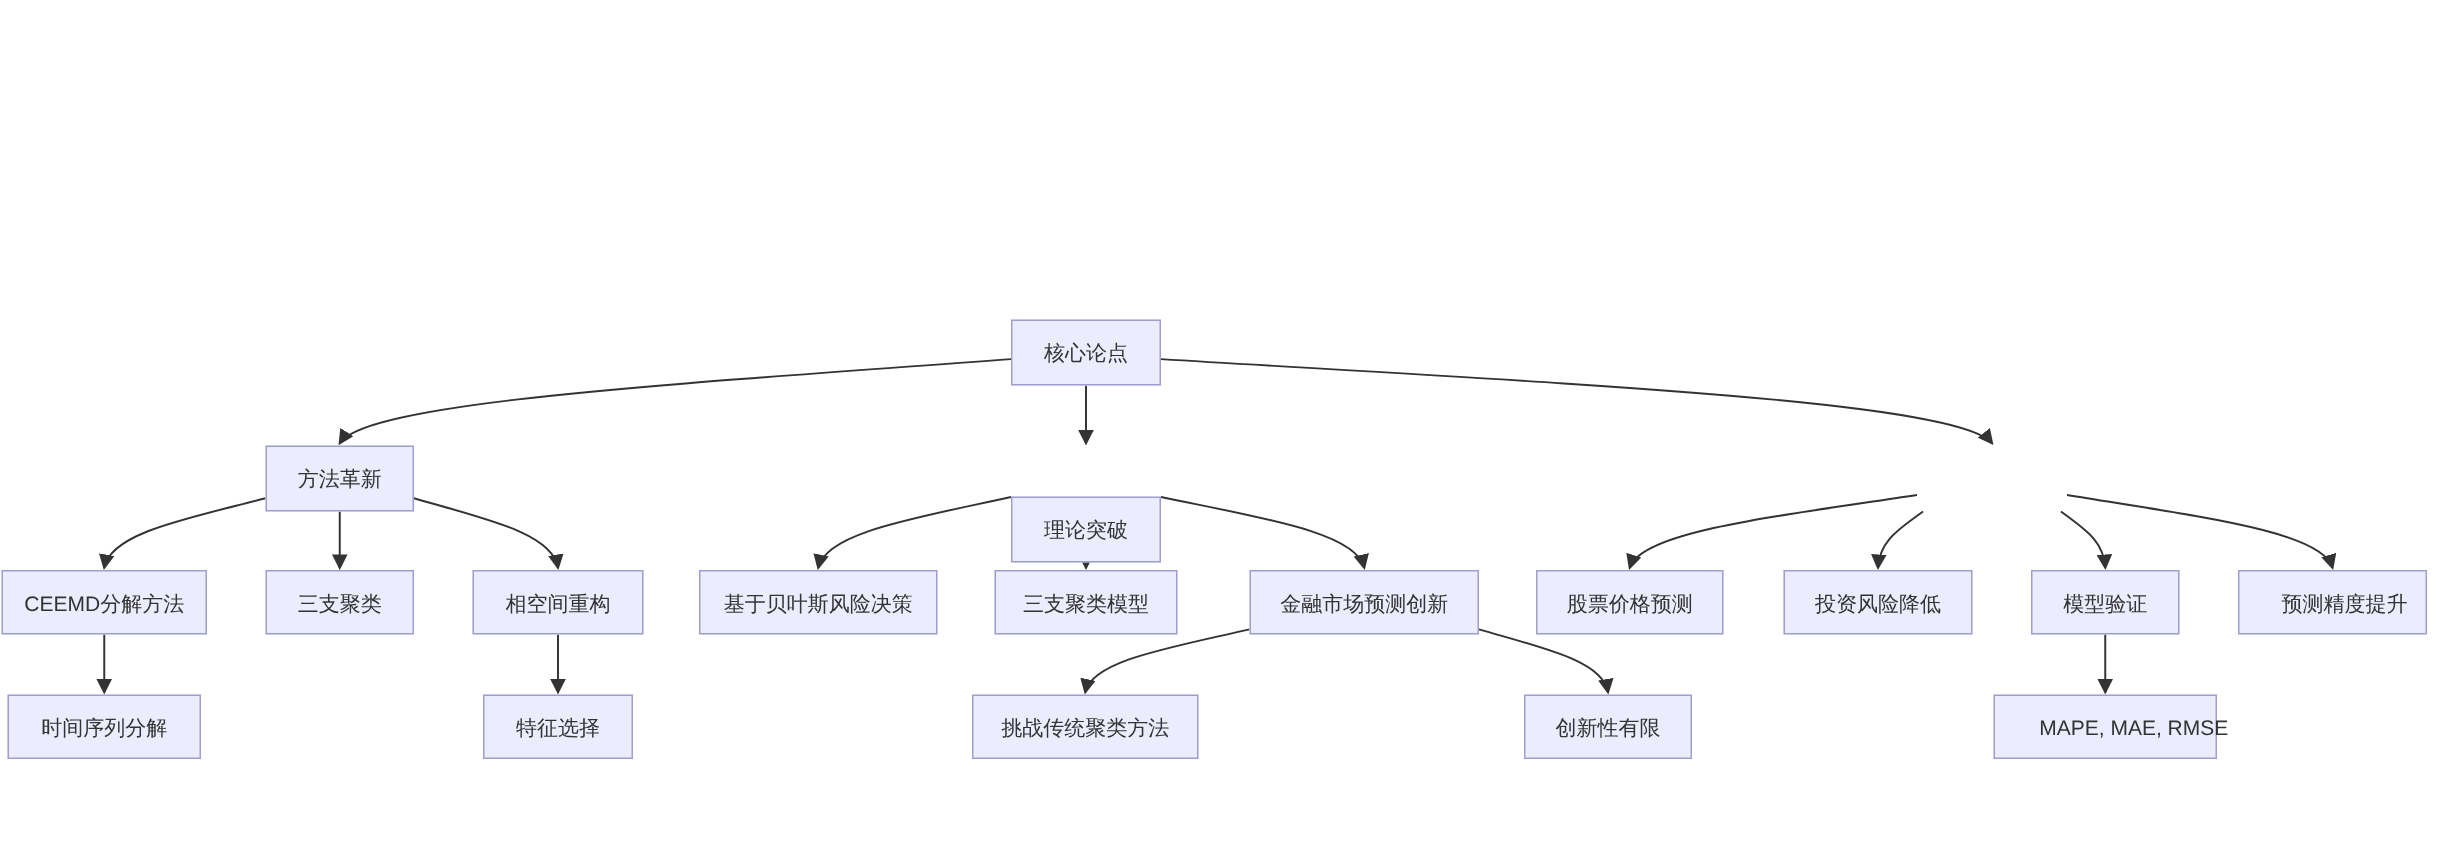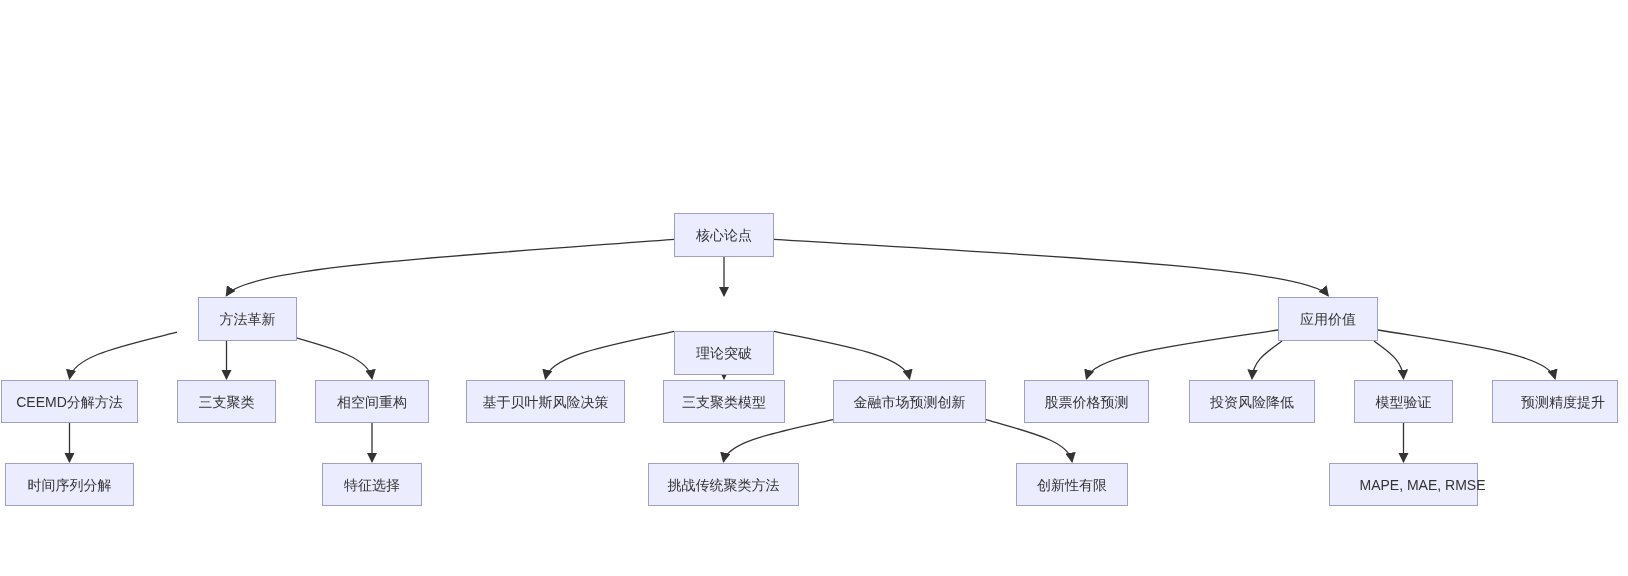--- a/index.html
+++ b/index.html
@@ -69,23 +69,22 @@
       <path d="M1282,341 C1267,352.25 1253.2,359.75 1252,378.5" class="edge" marker-end="url(#arrow)"></path>
       <path d="M1374,341 C1388.75,352.25 1402.32,359.75 1403.5,378.5" class="edge" marker-end="url(#arrow)"></path>
       <path d="M1378,330 C1466.5,344.55 1547.92,354.25 1555,378.5" class="edge" marker-end="url(#arrow)"></path>
       <path d="M69.5,423 L69.5,461.5" class="edge" marker-end="url(#arrow)"></path>
       <path d="M372,423 L372,461.5" class="edge" marker-end="url(#arrow)"></path>
       <path d="M833,419.56 C778.25,432.142 727.88,440.53 723.5,461.5" class="edge" marker-end="url(#arrow)"></path>
       <path d="M986,419.56 C1029,432.142 1068.56,440.53 1072,461.5" class="edge" marker-end="url(#arrow)"></path>
       <path d="M1403.5,423 L1403.5,461.5" class="edge" marker-end="url(#arrow)"></path>
     </svg>
 <div class="node" style="left: 674px; top: 213px; width: 100px; height: 44px;">核心论点</div>
-    <div class="node" style="left: 177px; top: 297px; width: 99px; height: 44px; margin-left: 21px;">方法革新</div>
+    <div class="node" style="left: 177px; top: 297px; width: 99px; height: 44px;">方法革新</div>
     <div class="node" style="left: 674px; top: 297px; width: 100px; height: 44px; margin-top: 34px;">理论突破</div>
-    <div class="node" style="left: 1278px; top: 297px; width: 100px; height: 44px;">应用价值</div>
     <div class="node" style="left: 1px; top: 380px; width: 137px; height: 43px;">CEEMD分解方法</div>
     <div class="node" style="left: 177px; top: 380px; width: 99px; height: 43px;">三支聚类</div>
     <div class="node" style="left: 315px; top: 380px; width: 114px; height: 43px;">相空间重构</div>
     <div class="node" style="left: 663px; top: 380px; width: 122px; height: 43px;">三支聚类模型</div>
     <div class="node" style="left: 466px; top: 380px; width: 159px; height: 43px;">基于贝叶斯风险决策</div>
     <div class="node" style="left: 833px; top: 380px; width: 153px; height: 43px;">金融市场预测创新</div>
     <div class="node" style="left: 1024px; top: 380px; width: 125px; height: 43px;">股票价格预测</div>
     <div class="node" style="left: 1189px; top: 380px; width: 126px; height: 43px; text-align: right;">投资风险降低</div>
     <div class="node" style="left: 1354px; top: 380px; width: 99px; height: 43px;">模型验证</div>
     <div class="node" style="left: 1492px; top: 380px; width: 126px; height: 43px; padding-left: 16px;">预测精度提升</div>

